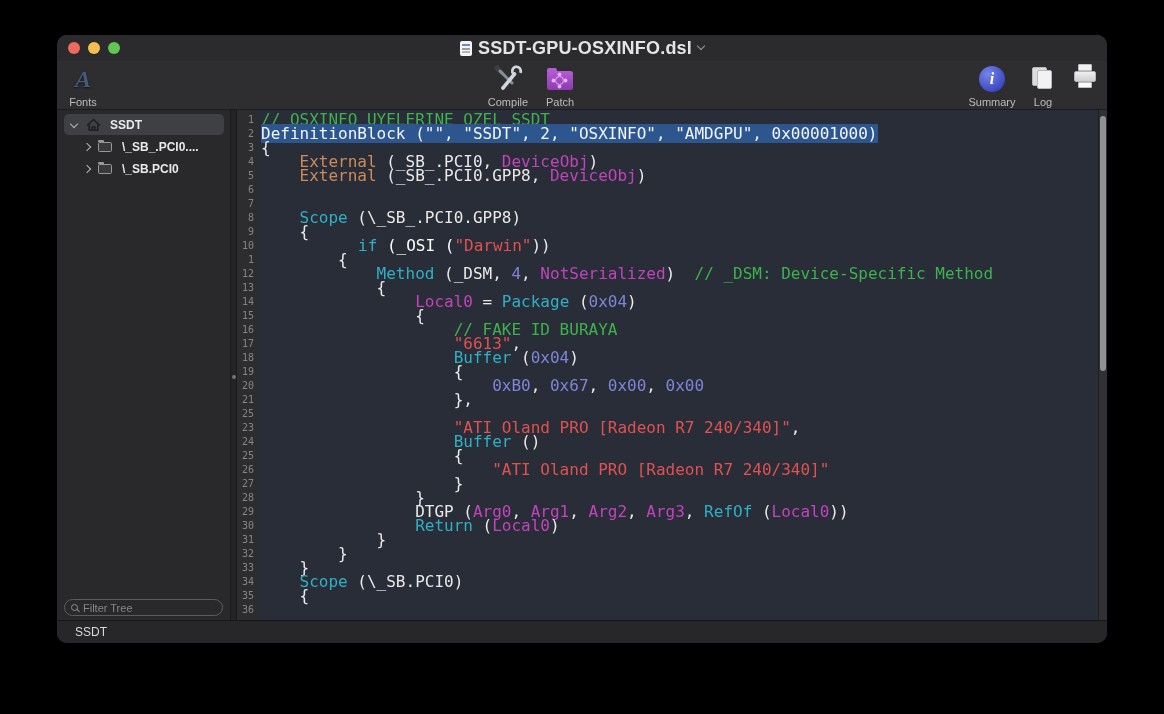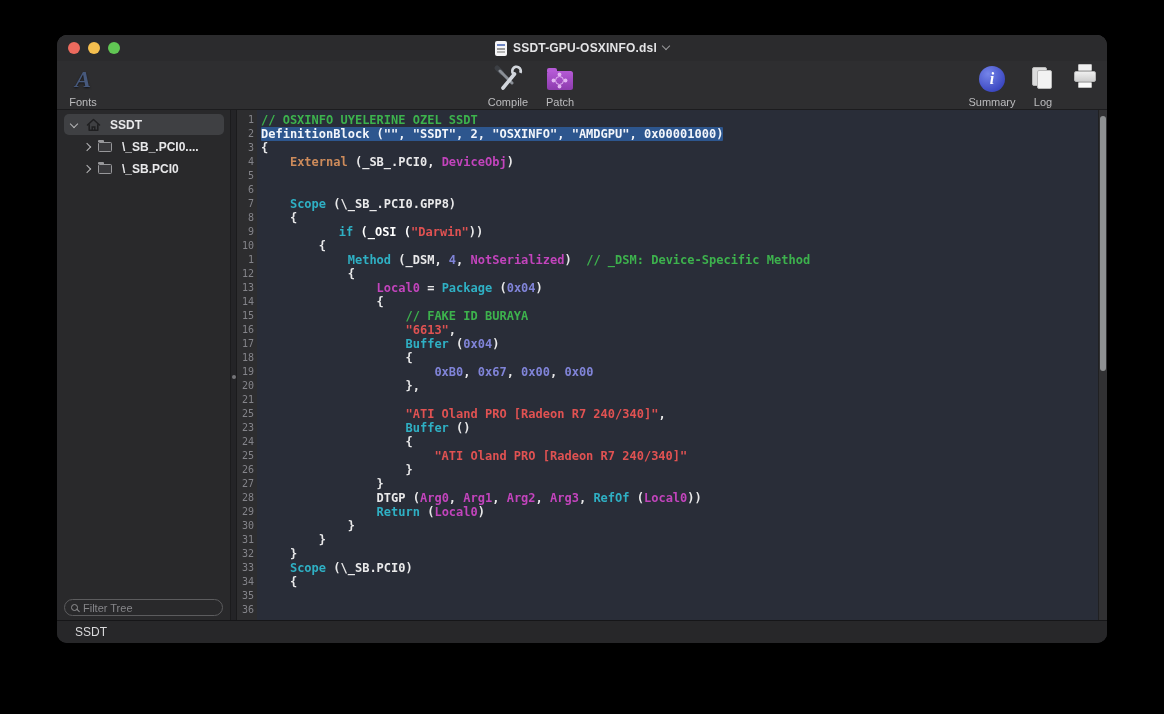--- a/index.html
+++ b/index.html
@@ -14,21 +14,21 @@
   
   .titlebar { height:26px; position:relative; background:#2b2b2d; flex:0 0 auto; }
   .traffic { position:absolute; left:11px; top:7px; display:flex; gap:8px; }
   .light { width:12px; height:12px; border-radius:50%; }
   .light.red{ background:#ec6a5e; } .light.yellow{ background:#f5bf4f; } .light.green{ background:#61c654; }
   .title-wrap { position:absolute; left:0; right:0; top:0; height:26px;
     display:flex; align-items:center; justify-content:center; gap:6px; }
   .doc-icon { width:12px; height:15px; background:#f5f5f7; border-radius:2px; position:relative; }
   .doc-icon::before { content:''; position:absolute; left:2px; top:3px; width:8px; height:2px;
     background:#6f86c2; box-shadow:0 4px 0 0 #9a9a9a, 0 7px 0 0 #b5b5b5; }
-  .title-text { font-size:12px; font-weight:700; color:#e4e4e6; letter-spacing:.2px; }
+  .title-text { font-size:18px; font-weight:700; color:#e4e4e6; letter-spacing:.2px; }
   .chev { display:inline-block; width:6px; height:6px; border-right:1.5px solid #9a9a9c;
     border-bottom:1.5px solid #9a9a9c; transform:rotate(45deg); margin-top:-4px; }
 
   
   .toolbar { height:49px; background:#2e2e30; border-bottom:1px solid #1c1c1e;
     position:relative; flex:0 0 auto; }
   .tb-item { position:absolute; top:3px; width:60px; height:44px;
     display:flex; flex-direction:column; align-items:center; justify-content:space-between; cursor:default; }
   .tb-label { font-size:11px; color:#bcbcbe; line-height:12px; }
   .fonts-a { font-family:"Liberation Serif", serif; font-style:italic; font-weight:700;
@@ -99,21 +99,21 @@
     border-right:1px solid #1b1b1d; position:relative; flex:0 0 auto; cursor:col-resize; }
   .splitter-dot { position:absolute; left:1px; top:265px; width:4px; height:4px;
     border-radius:50%; background:#747478; }
 
   .gutter { width:20px; background:#2d2d2f; flex:0 0 auto; padding-top:3px;
     font-family:"DejaVu Sans Mono", monospace; font-size:10px; color:#84848a;
     text-align:right; }
   .gutter .ln { height:14px; line-height:14px; padding-right:3px; }
 
   .code-area { flex:1 1 auto; background:#292d38; padding:3px 0 0 0; overflow:hidden;
-    font-family:"DejaVu Sans Mono", monospace; font-size:12px; font-weight:700; cursor:text; }
+    font-family:"DejaVu Sans Mono", monospace; font-size:16px; font-weight:400; cursor:text; }
   .cl { height:14px; line-height:14px; white-space:pre; padding-left:4px; }
   .cl .sel { border-radius:1px; }
 
   .scrollbar { width:9px; background:#313133; border-left:1px solid #202022;
     position:relative; flex:0 0 auto; }
   .scroll-thumb { position:absolute; left:1px; top:6px; width:6px; height:255px;
     background:#8e9092; border-radius:4px; }
 
   
   .statusbar { height:23px; background:#272729; border-top:1px solid #161618;
@@ -275,20 +275,21 @@
         <div class="ln">34</div>
         <div class="ln">35</div>
         <div class="ln">36</div>
       </div>
 
     <div class="code-area">
         <div class="cl"><span style="color: rgb(61, 178, 77);">// OSXINFO UYELERINE OZEL SSDT</span></div>
         <div class="cl"><span class="sel" style="background: rgb(45, 86, 142);"><span style="color: rgb(242, 245, 250);">DefinitionBlock ("", "SSDT", 2, "OSXINFO", "AMDGPU", 0x00001000)</span></span></div>
         <div class="cl"><span style="color: rgb(233, 233, 234);">{</span></div>
         <div class="cl"><span style="color: rgb(233, 233, 234);">    </span><span style="color: rgb(205, 139, 91);">External</span><span style="color: rgb(233, 233, 234);"> (_SB_.PCI0, </span><span style="color: rgb(194, 68, 188);">DeviceObj</span><span style="color: rgb(233, 233, 234);">)</span></div>
+        <div class="cl"><span style="color: rgb(233, 233, 234);">    </span><span style="color: rgb(205, 139, 91);">External</span><span style="color: rgb(233, 233, 234);"> (_SB_.PCI0.GPP8, </span><span style="color: rgb(194, 68, 188);">DeviceObj</span><span style="color: rgb(233, 233, 234);">)</span></div>
         <div class="cl"></div>
         <div class="cl"></div>
         <div class="cl"><span style="color: rgb(233, 233, 234);">    </span><span style="color: rgb(47, 176, 196);">Scope</span><span style="color: rgb(233, 233, 234);"> (\_SB_.PCI0.GPP8)</span></div>
         <div class="cl"><span style="color: rgb(233, 233, 234);">    {</span></div>
         <div class="cl"><span style="color: rgb(233, 233, 234);">        </span><span style="color: rgb(47, 176, 196); margin-left: 20px;">if</span><span style="color: #ffffff;"> (_OSI (</span><span style="color: rgb(224, 82, 82);">"Darwin"</span><span style="color: rgb(233, 233, 234);">))</span></div>
         <div class="cl"><span style="color: rgb(233, 233, 234);">        {</span></div>
         <div class="cl"><span style="color: rgb(233, 233, 234);">            </span><span style="color: rgb(47, 176, 196);">Method</span><span style="color: rgb(233, 233, 234);"> (_DSM, </span><span style="color: rgb(128, 132, 216);">4</span><span style="color: rgb(233, 233, 234);">, </span><span style="color: rgb(194, 68, 188);">NotSerialized</span><span style="color: rgb(233, 233, 234);">)  </span><span style="color: rgb(61, 178, 77);">// _DSM: Device-Specific Method</span></div>
         <div class="cl"><span style="color: rgb(233, 233, 234);">            {</span></div>
         <div class="cl"><span style="color: rgb(233, 233, 234);">                </span><span style="color: rgb(194, 68, 188);">Local0</span><span style="color: rgb(233, 233, 234);"> = </span><span style="color: rgb(47, 176, 196);">Package</span><span style="color: rgb(233, 233, 234);"> (</span><span style="color: rgb(128, 132, 216);">0x04</span><span style="color: rgb(233, 233, 234);">)</span></div>
         <div class="cl"><span style="color: rgb(233, 233, 234);">                {</span></div>

